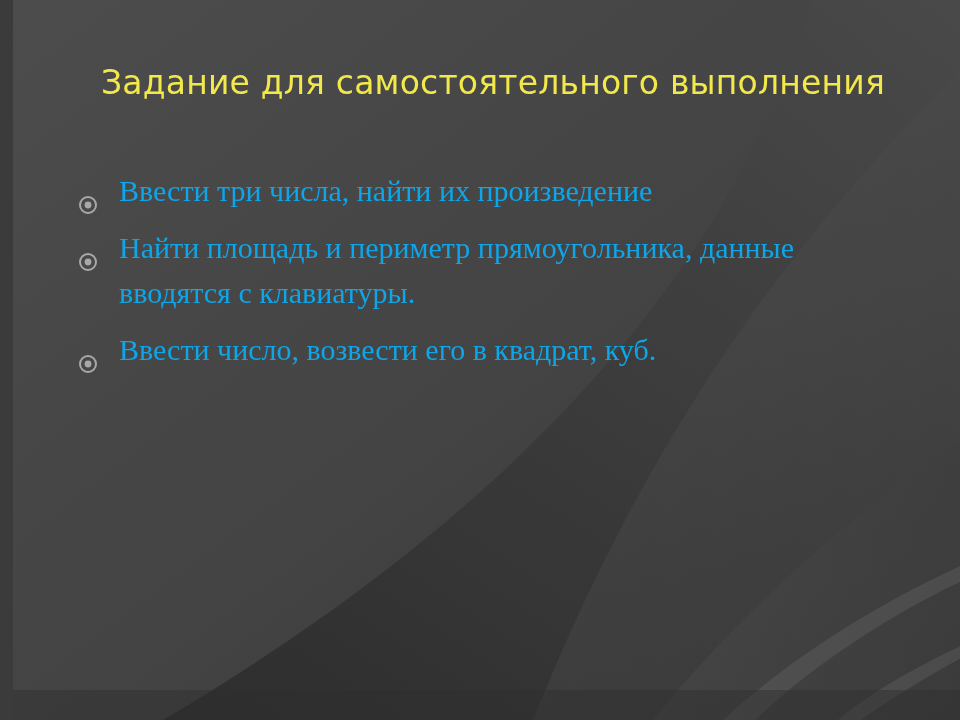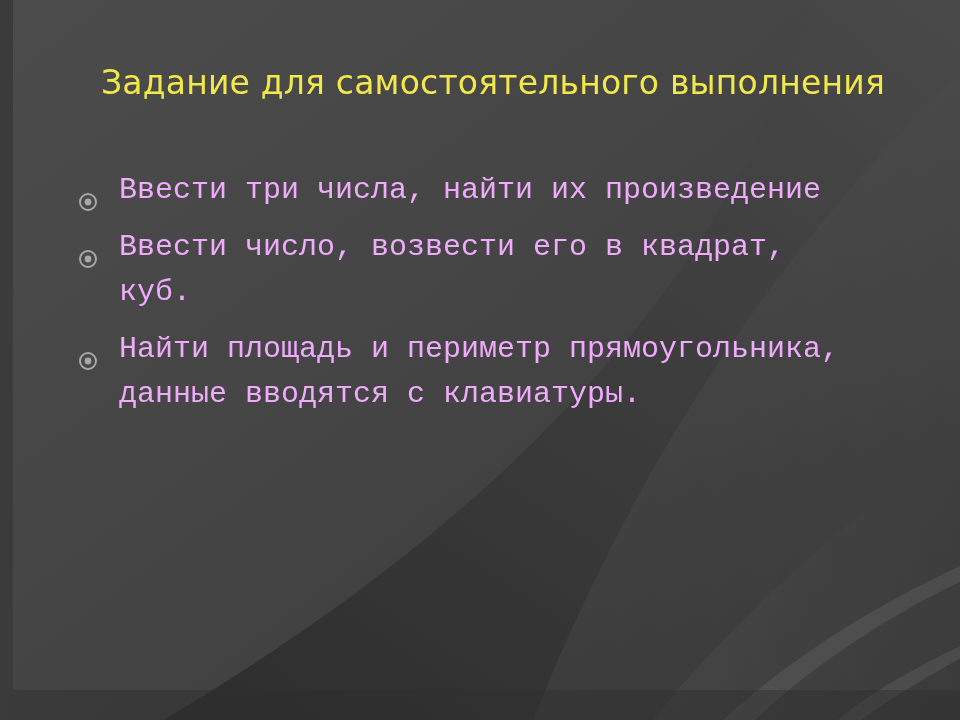--- a/index.html
+++ b/index.html
@@ -53,22 +53,22 @@
     width: 790px;
     margin: 0;
     padding: 0;
     list-style: none;
   }
 
   .body-list li {
     position: relative;
     padding-left: 48px;
     margin-bottom: 12px;
-    color: #f0abfc;
-    font-family: Liberation Mono, monospace;
+    color: #0ea5e9;
+    font-family: Liberation Serif, serif;
     font-size: 30px;
     line-height: 45px;
   }
 
   .bullet-icon {
     position: absolute;
     left: 8px;
     top: 13px;
     width: 18px;
     height: 18px;
@@ -129,26 +129,26 @@
       </span>
       <span class="li-text">Ввести три числа, найти их произведение</span>
     </li>
     <li>
       <span class="bullet-icon">
         <svg viewBox="0 0 18 18" width="18" height="18" xmlns="http://www.w3.org/2000/svg">
           <circle cx="9" cy="9" r="8" fill="none" stroke="#a8a8a8" stroke-width="2"></circle>
           <circle cx="9" cy="9" r="3.4" fill="#a8a8a8"></circle>
         </svg>
       </span>
-      <span class="li-text">Ввести число, возвести его в квадрат, куб.</span>
+      <span class="li-text">Найти площадь и периметр прямоугольника, данные вводятся с клавиатуры.</span>
     </li>
     <li>
       <span class="bullet-icon">
         <svg viewBox="0 0 18 18" width="18" height="18" xmlns="http://www.w3.org/2000/svg">
           <circle cx="9" cy="9" r="8" fill="none" stroke="#a8a8a8" stroke-width="2"></circle>
           <circle cx="9" cy="9" r="3.4" fill="#a8a8a8"></circle>
         </svg>
       </span>
-      <span class="li-text">Найти площадь и периметр прямоугольника, данные вводятся с клавиатуры.</span>
+      <span class="li-text">Ввести число, возвести его в квадрат, куб.</span>
     </li>
   </ul>
 
 </div>
 
 </body></html>

